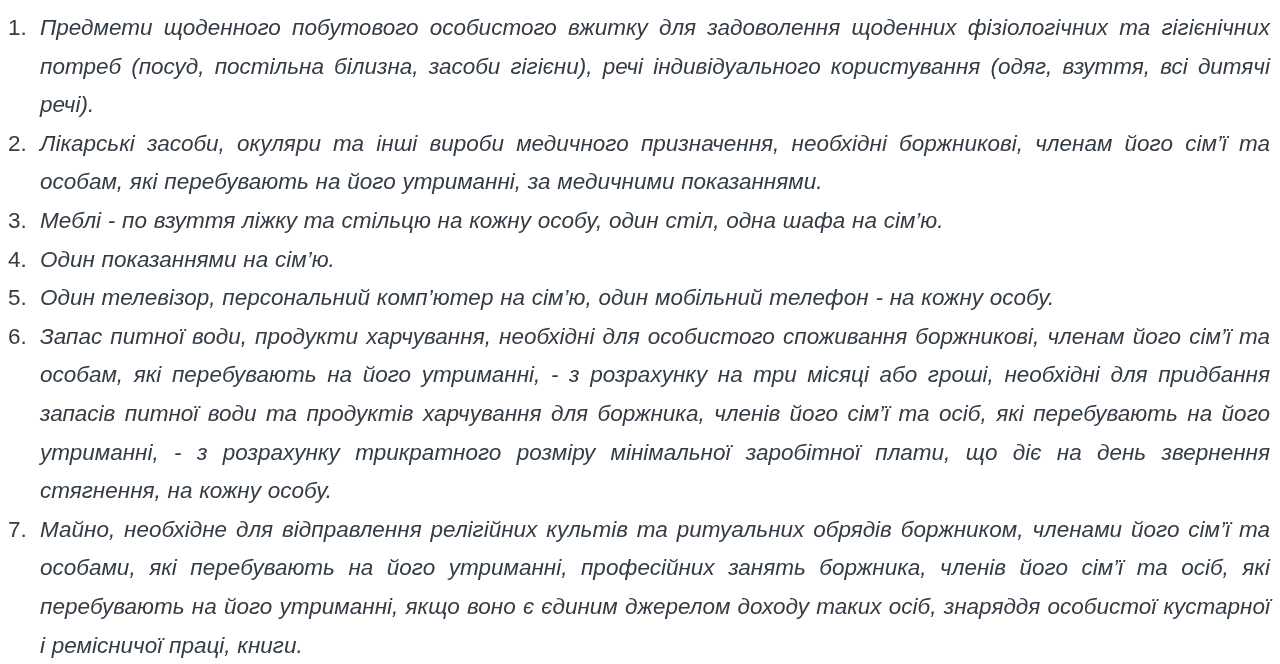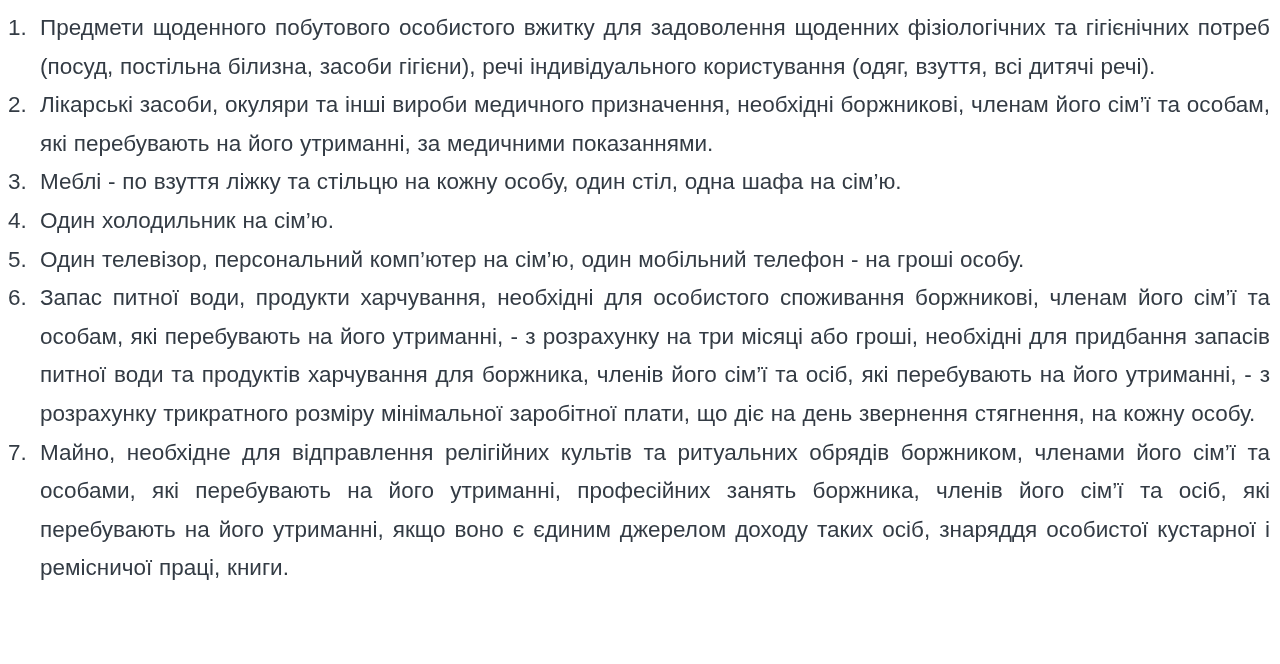--- a/index.html
+++ b/index.html
@@ -31,20 +31,21 @@
   .num {
     flex: 0 0 32px;
     white-space: nowrap;
     text-align: left;
   }
   .text {
     flex: 1 1 auto;
     text-align: justify;
     text-align-last: left;
     word-spacing: 0.5px;
+    font-style: italic;
   }
 </style>
 </head>
 <body>
 
 <div class="page">
   <div class="list">
 
     <div class="item">
       <span class="num">1.</span>
@@ -56,26 +57,26 @@
       <span class="text">Лікарські засоби, окуляри та інші вироби медичного призначення, необхідні боржникові, членам його сім’ї та особам, які перебувають на його утриманні, за медичними показаннями.</span>
     </div>
 
     <div class="item">
       <span class="num">3.</span>
       <span class="text">Меблі - по взуття ліжку та стільцю на кожну особу, один стіл, одна шафа на сім’ю.</span>
     </div>
 
     <div class="item">
       <span class="num">4.</span>
-      <span class="text">Один холодильник на сім’ю.</span>
+      <span class="text">Один показаннями на сім’ю.</span>
     </div>
 
     <div class="item">
       <span class="num">5.</span>
-      <span class="text">Один телевізор, персональний комп’ютер на сім’ю, один мобільний телефон - на гроші особу.</span>
+      <span class="text">Один телевізор, персональний комп’ютер на сім’ю, один мобільний телефон - на кожну особу.</span>
     </div>
 
     <div class="item">
       <span class="num">6.</span>
       <span class="text">Запас питної води, продукти харчування, необхідні для особистого споживання боржникові, членам його сім’ї та особам, які перебувають на його утриманні, - з розрахунку на три місяці або гроші, необхідні для придбання запасів питної води та продуктів харчування для боржника, членів його сім’ї та осіб, які перебувають на його утриманні, - з розрахунку трикратного розміру мінімальної заробітної плати, що діє на день звернення стягнення, на кожну особу.</span>
     </div>
 
     <div class="item">
       <span class="num">7.</span>
       <span class="text">Майно, необхідне для відправлення релігійних культів та ритуальних обрядів боржником, членами його сім’ї та особами, які перебувають на його утриманні, професійних занять боржника, членів його сім’ї та осіб, які перебувають на його утриманні, якщо воно є єдиним джерелом доходу таких осіб, знаряддя особистої кустарної і ремісничої праці, книги.</span>

